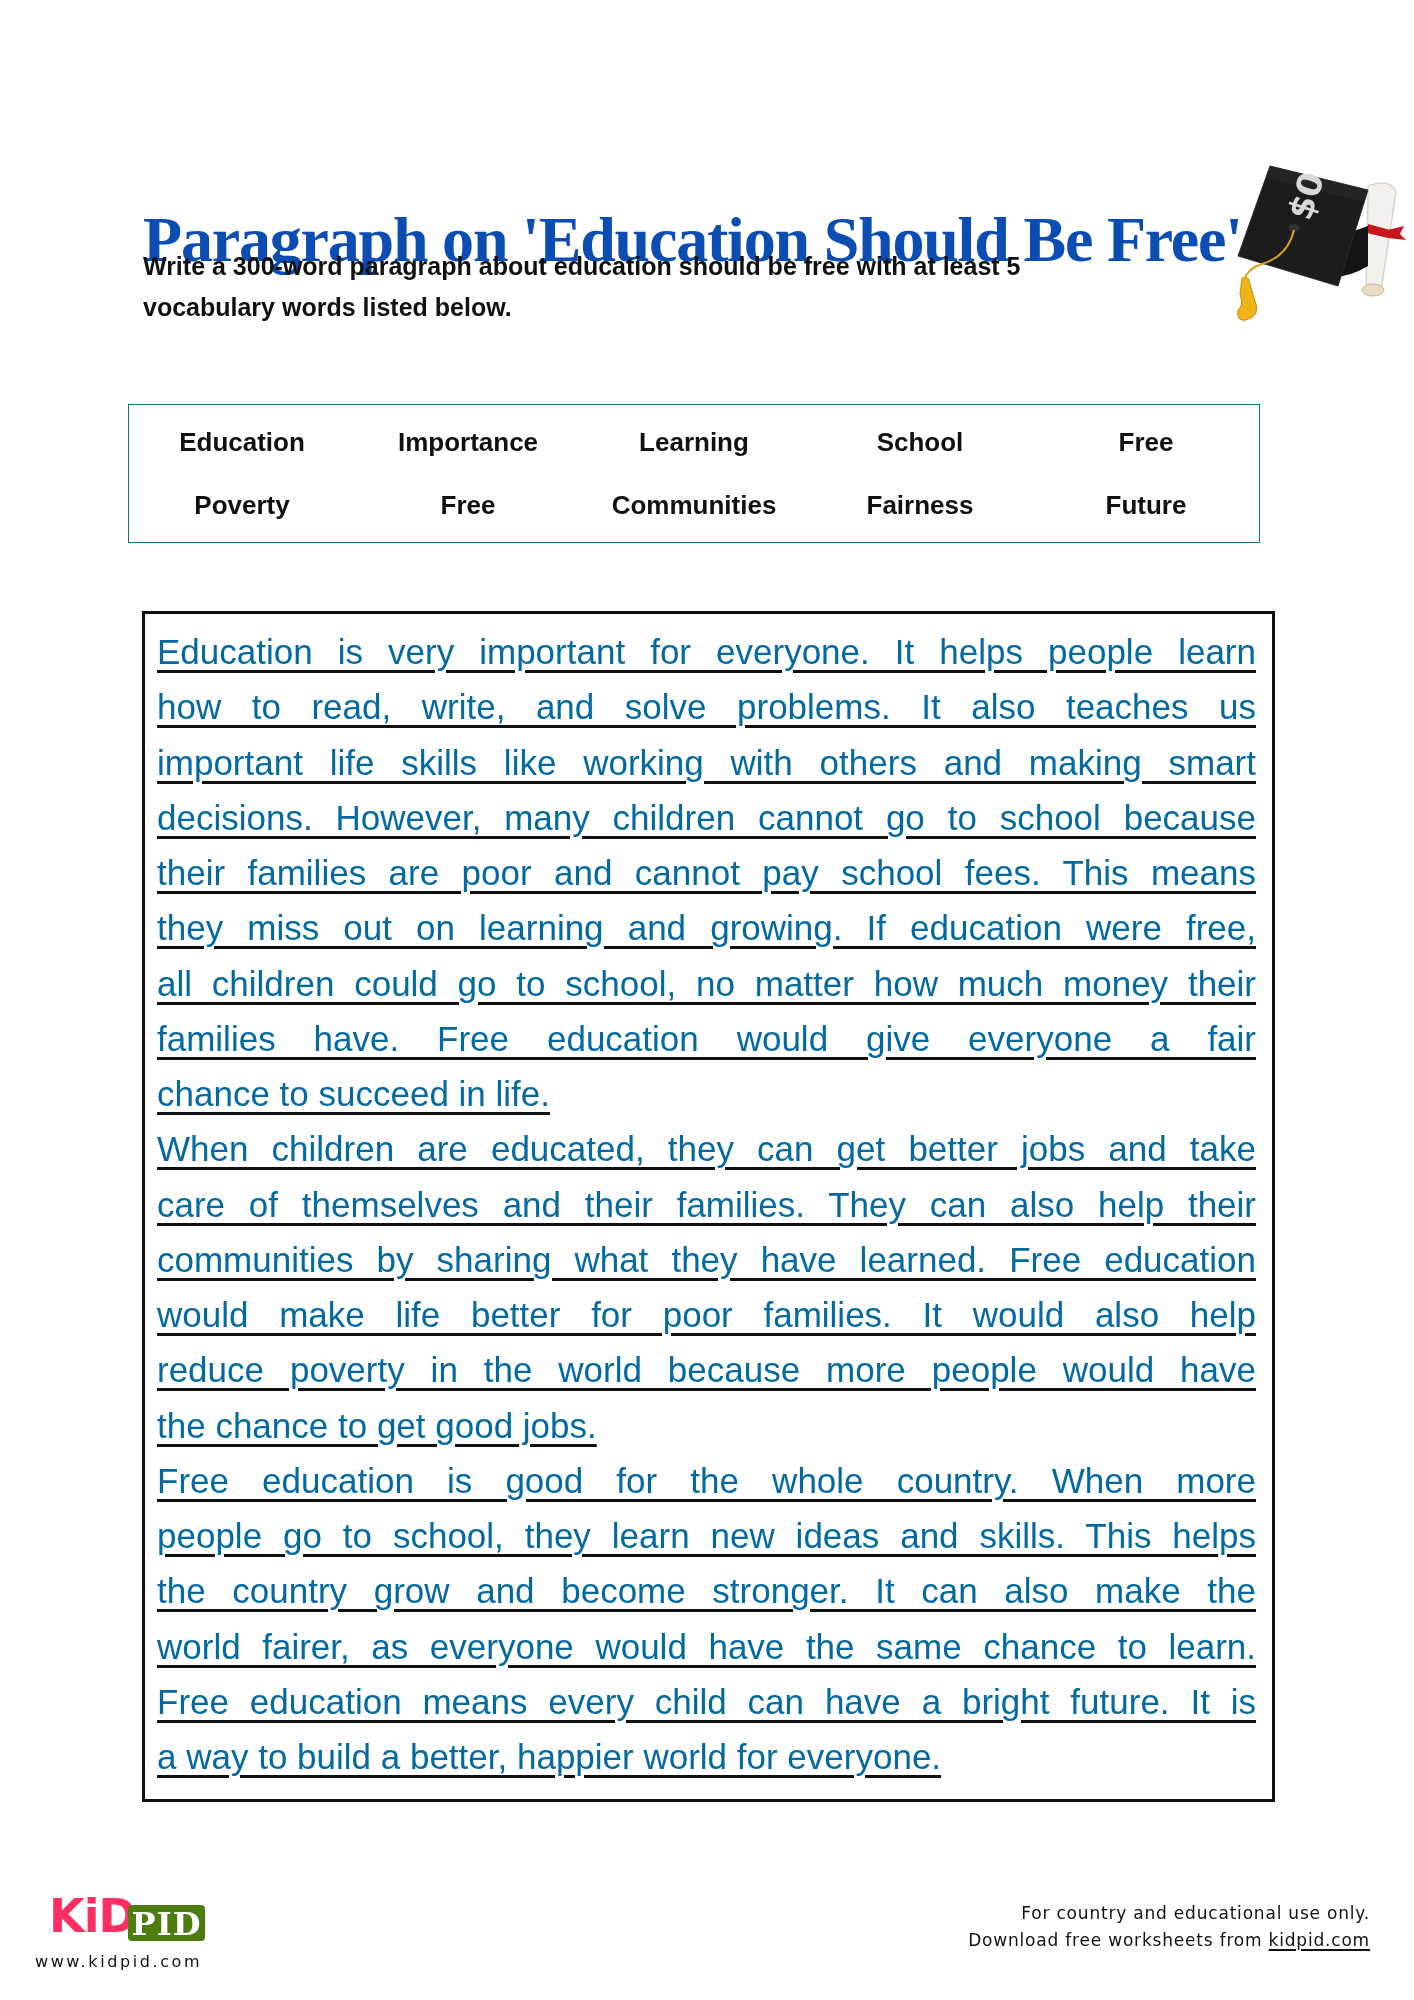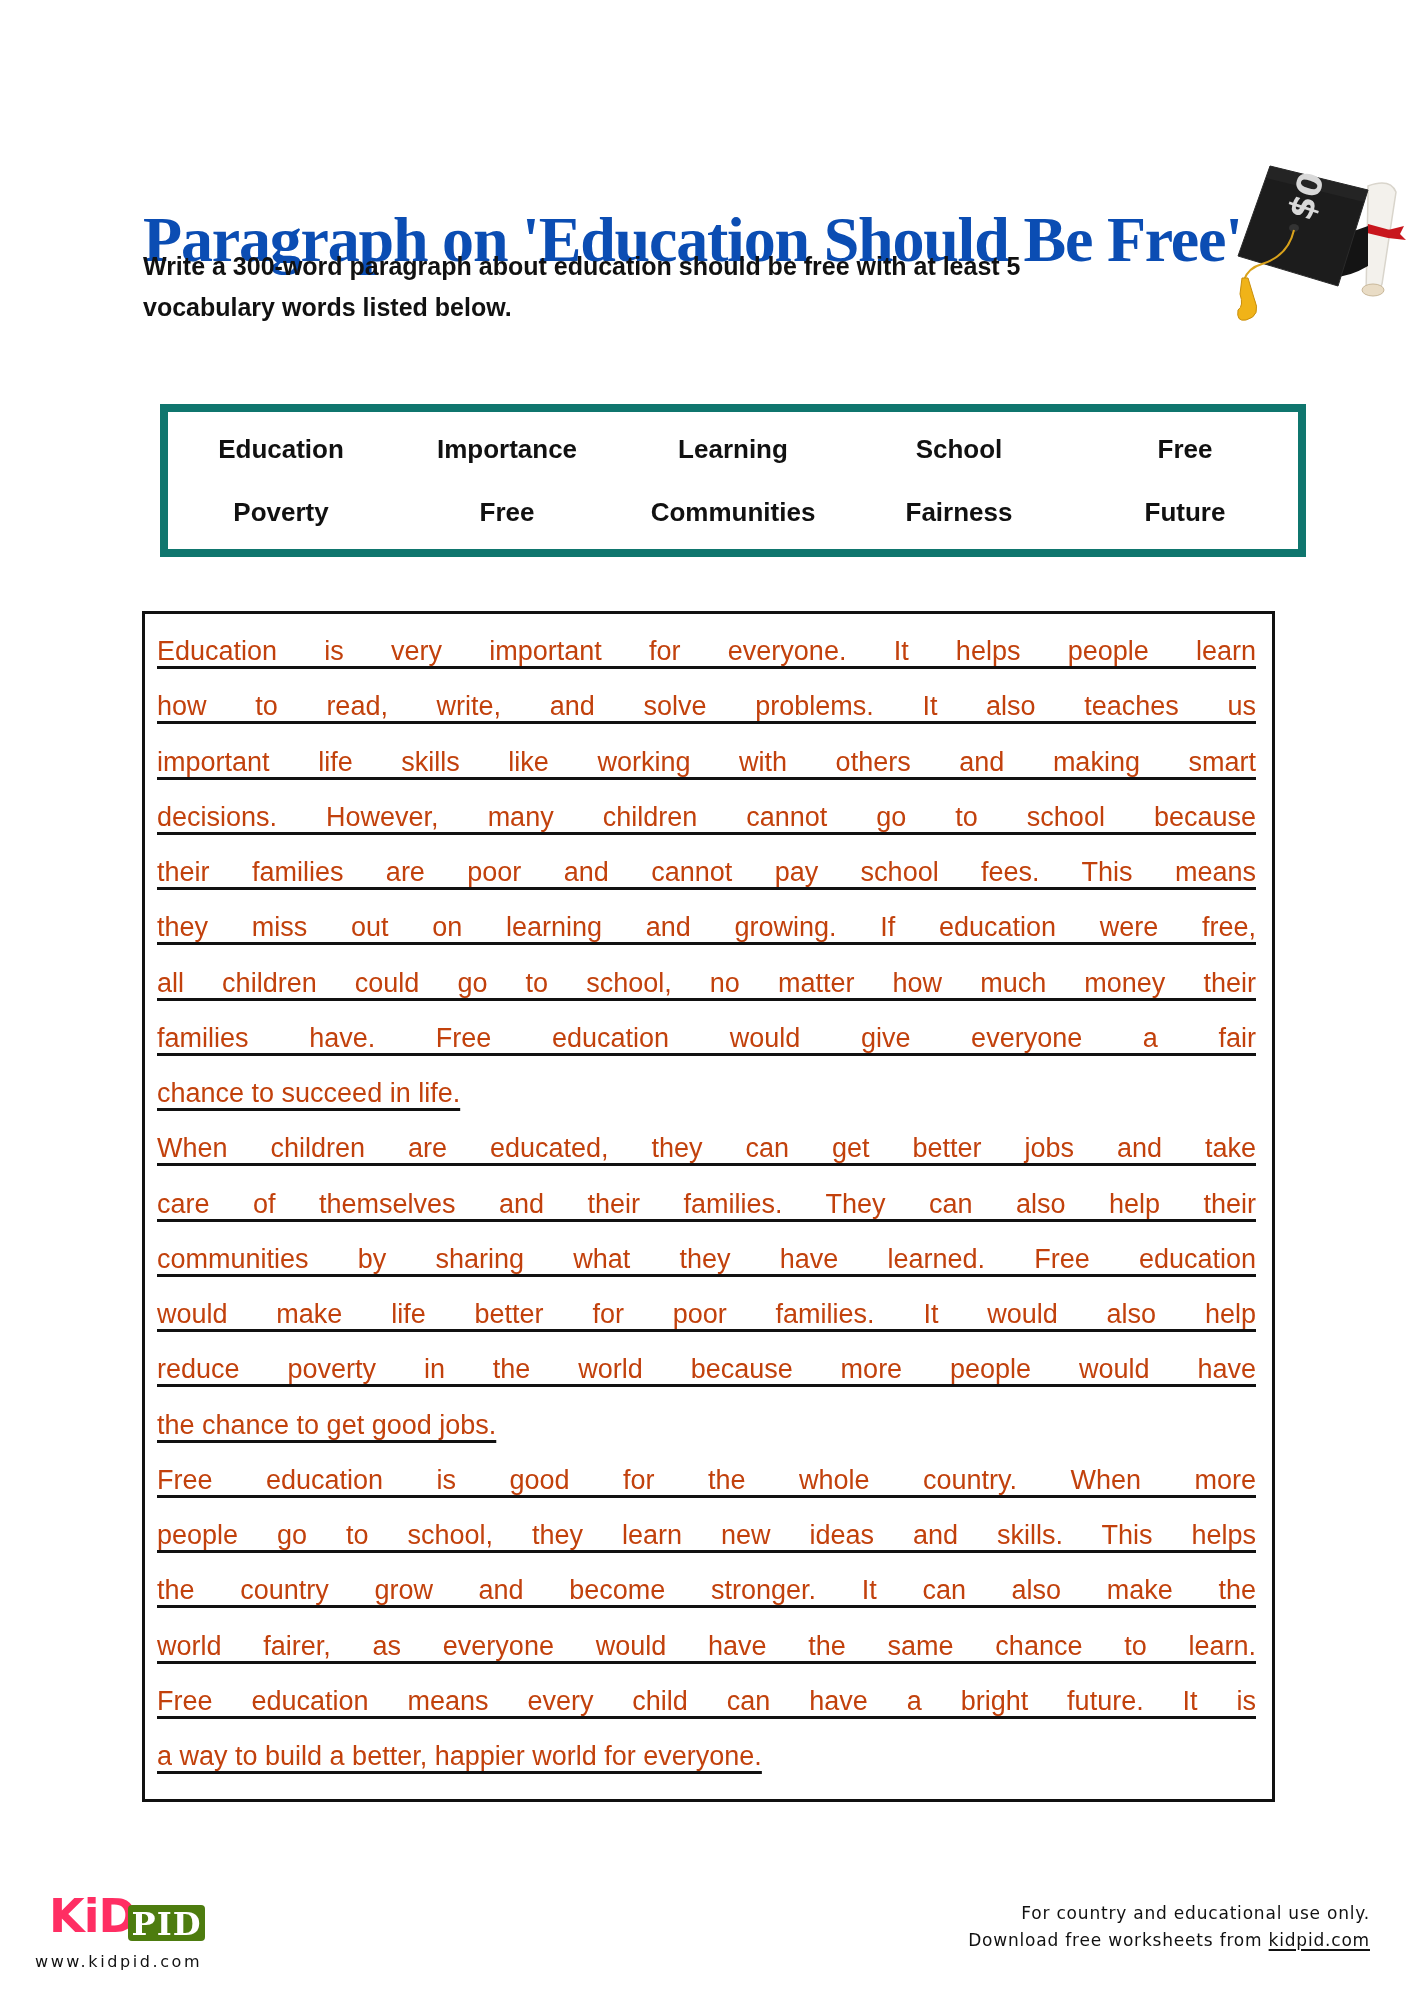--- a/index.html
+++ b/index.html
@@ -14,41 +14,41 @@
   .subtitle {
     position: absolute; left: 143px; top: 246px; width: 1090px;
     font-family: "Liberation Sans", sans-serif; font-weight: 700;
     font-size: 25px; line-height: 41px; color: #111;
   }
   .subtitle .line { display: block; white-space: nowrap; }
 
   .cap-art { position: absolute; left: 1218px; top: 156px; width: 190px; height: 180px; }
 
   .vocab-box {
-    position: absolute; left: 160px; top: 404px; width: 1130px; height: 137px;
-    border: 8px solid #0f766e; box-sizing: content-box;
+    position: absolute; left: 128px; top: 404px; width: 1130px; height: 137px;
+    border: 1px solid #0f766e; box-sizing: content-box;
   }
   .vocab-row { position: absolute; left: 0; width: 100%; display: flex; }
   .vocab-row.r1 { top: 20px; }
   .vocab-row.r2 { top: 83px; }
   .vocab-word {
     flex: 1 1 0; text-align: center;
     font-family: "Liberation Sans", sans-serif; font-weight: 700;
     font-size: 26px; line-height: 34px; color: #111;
   }
 
   .para-box {
     position: absolute; left: 142px; top: 611px; width: 1127px; height: 1185px;
     border: 3px solid #111; box-sizing: content-box;
   }
   .para-text { position: absolute; left: 12px; top: 10px; width: 1099px; }
   .ln {
     display: block; white-space: nowrap;
-    font-family: "Liberation Sans", sans-serif; font-size: 27px;
-    line-height: 55.25px; height: 55.25px; color: #c2410c;
+    font-family: "Liberation Sans", sans-serif; font-size: 35px;
+    line-height: 55.25px; height: 55.25px; color: #0369a1;
     text-align: justify; text-align-last: justify;
     text-decoration: underline; text-decoration-thickness: 3px;
     text-underline-offset: 6px; text-decoration-color: #111;
   }
   .ln.last { text-align-last: left; }
 
   .logo { position: absolute; left: 34px; top: 1890px; width: 190px; height: 60px; }
   .logo-kid {
     position: absolute; left: 15px; top: 0px;
     font-family: "DejaVu Sans", sans-serif; font-weight: 700; font-size: 46px;

